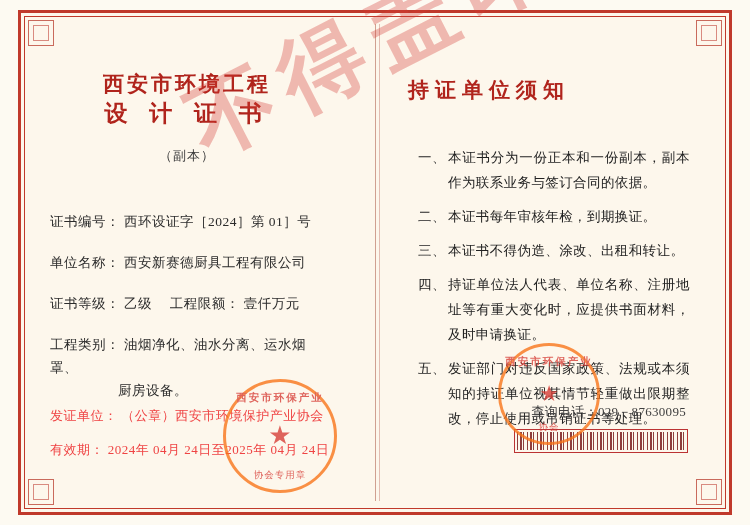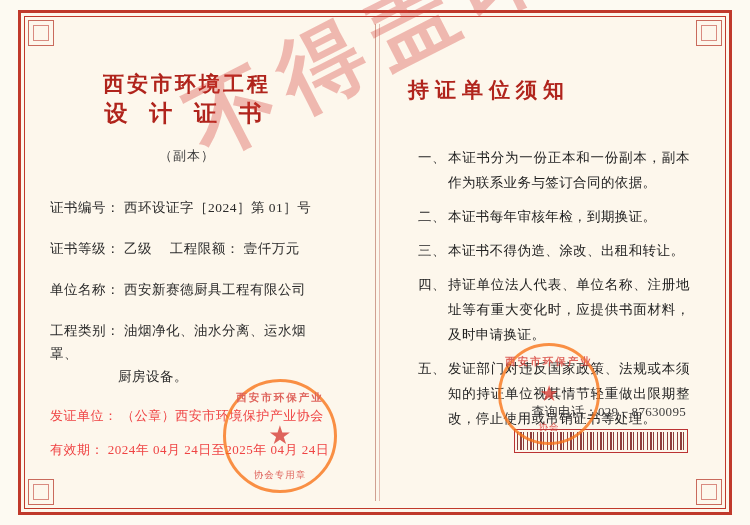--- a/index.html
+++ b/index.html
@@ -107,21 +107,21 @@
   }
   .title-note {
     text-align: center;
     color: #3a3a3a;
     font-size: 13px;
     margin-top: 18px;
     letter-spacing: 1px;
   }
 
   .field-list {
-    margin-top: 32px;
+    margin-top: 46px;
     padding-left: 6px;
   }
   .field {
     font-size: 13.5px;
     color: #2b2b2b;
     margin-bottom: 18px;
     line-height: 1.7;
     letter-spacing: 0.5px;
   }
   .field .label {
@@ -289,28 +289,28 @@
       <div class="title-main">西安市环境工程</div>
       <div class="title-sub">设 计 证 书</div>
       <div class="title-note">（副本）</div>
 
       <div class="field-list">
         <div class="field">
           <span class="label">证书编号：</span>
           <span class="value">西环设证字［2024］第  01］号</span>
         </div>
         <div class="field">
+          <span class="label">单位名称：</span>
+          <span class="value">西安新赛德厨具工程有限公司</span>
+        </div>
+        <div class="field">
           <span class="label">证书等级：</span>
           <span class="value">乙级</span>
           <span class="label value2">工程限额：</span>
           <span class="value">壹仟万元</span>
-        </div>
-        <div class="field">
-          <span class="label">单位名称：</span>
-          <span class="value">西安新赛德厨具工程有限公司</span>
         </div>
         <div class="field">
           <span class="label">工程类别：</span>
           <span class="value">油烟净化、油水分离、运水烟罩、</span>
           <span class="indent">厨房设备。</span>
         </div>
       </div>
 
       <div class="footer-field f-issuer">
         <span class="label">发证单位：</span>

